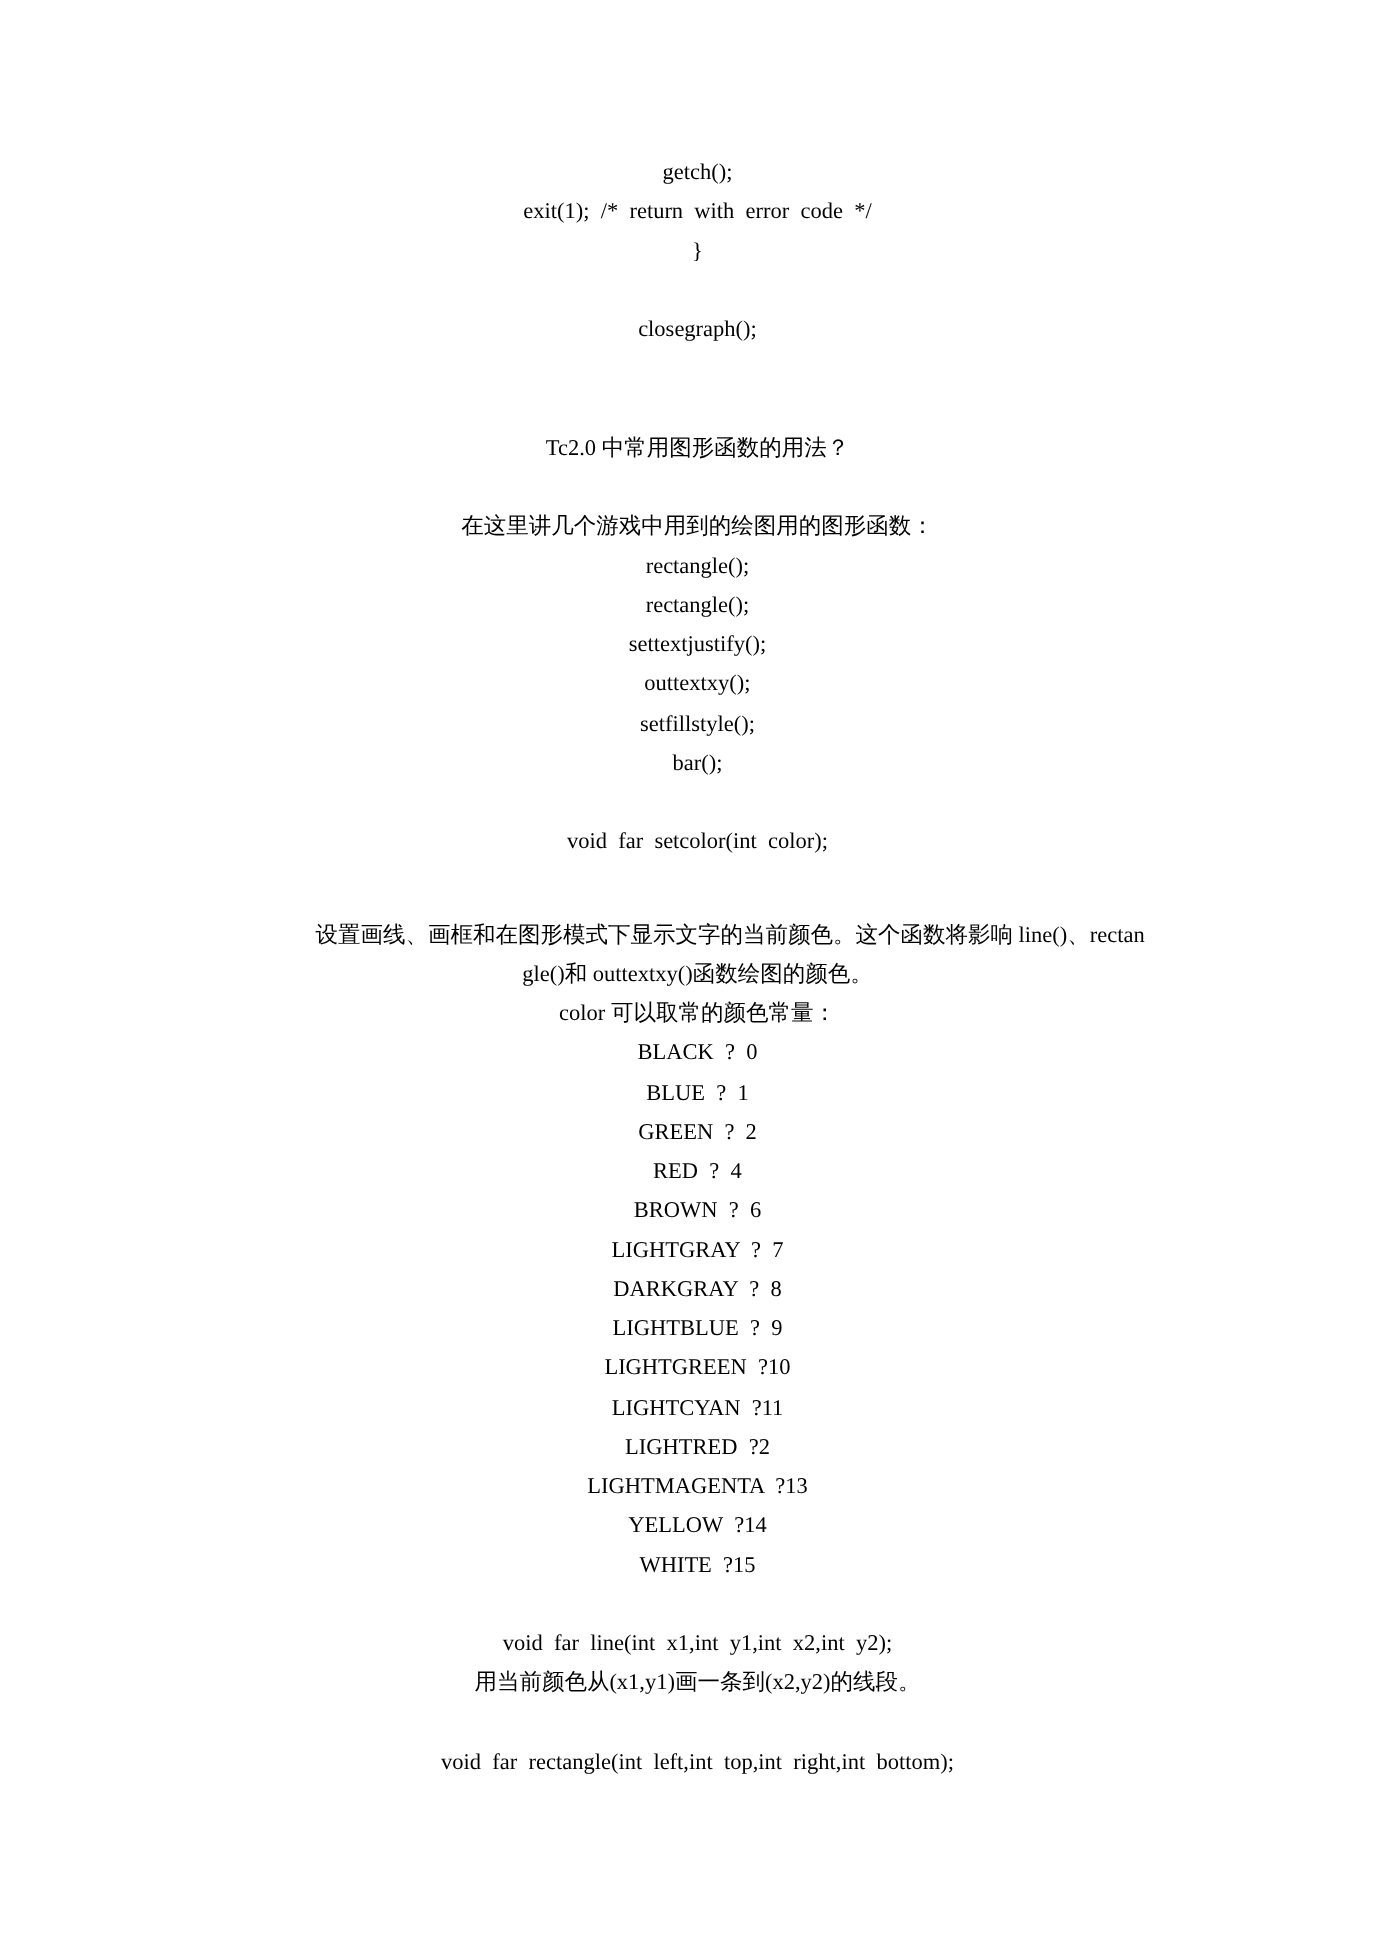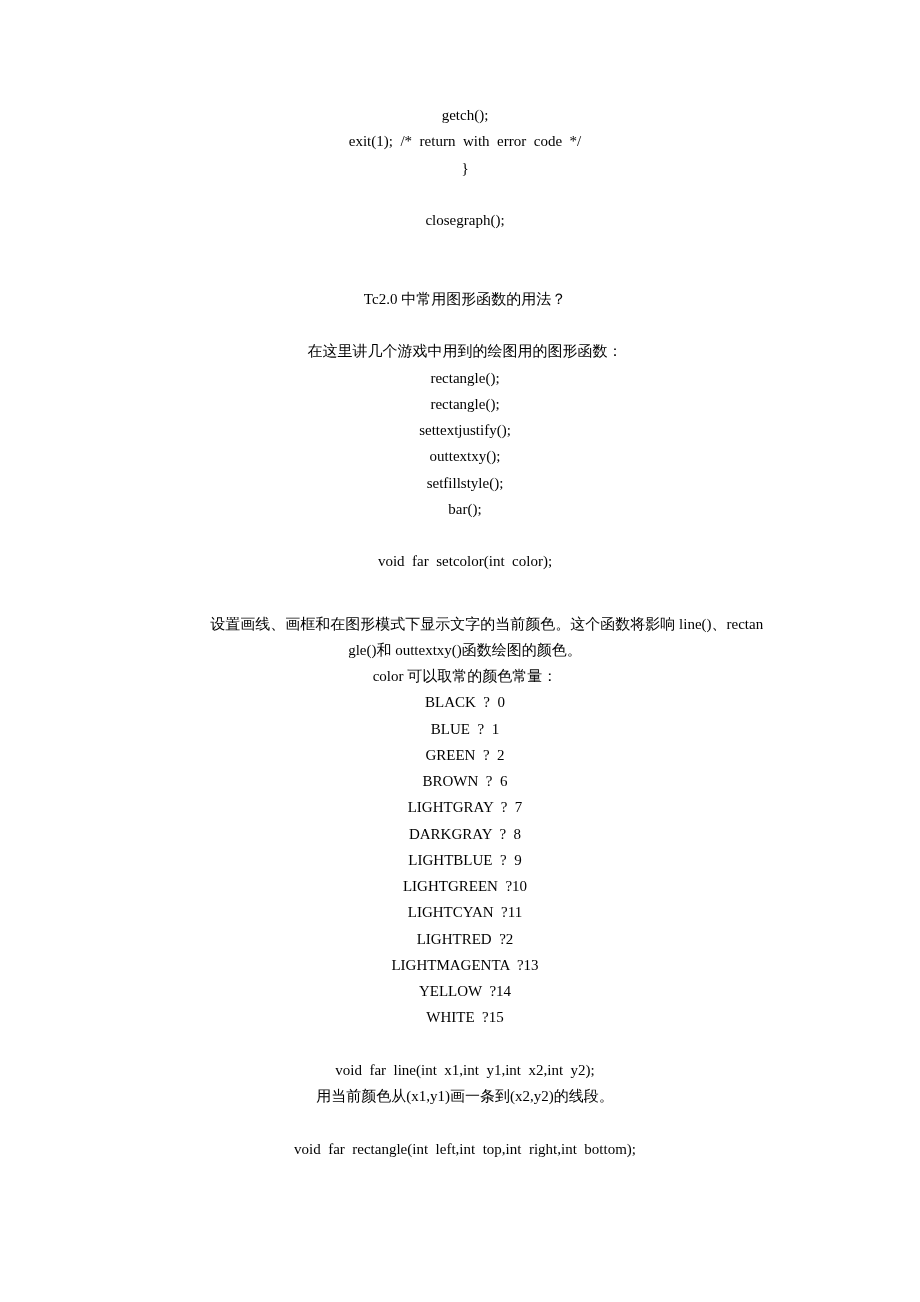--- a/index.html
+++ b/index.html
@@ -52,20 +52,21 @@
   <div class="line">setfillstyle();</div>
   <div class="line">bar();</div>
   <div class="blank"></div>
   <div class="line">void  far  setcolor(int  color);</div>
   <div class="line indent">设置画线、画框和在图形模式下显示文字的当前颜色。这个函数将影响 line()、rectan</div>
   <div class="line">gle()和 outtextxy()函数绘图的颜色。</div>
   <div class="line">color 可以取常的颜色常量：</div>
   <div class="line">BLACK  ?  0</div>
   <div class="line">BLUE  ?  1</div>
   <div class="line">GREEN  ?  2</div>
+  <div class="line">RED  ?  4</div>
   <div class="line">BROWN  ?  6</div>
   <div class="line">LIGHTGRAY  ?  7</div>
   <div class="line">DARKGRAY  ?  8</div>
   <div class="line">LIGHTBLUE  ?  9</div>
   <div class="line">LIGHTGREEN  ?10</div>
   <div class="line">LIGHTCYAN  ?11</div>
   <div class="line">LIGHTRED  ?2</div>
   <div class="line">LIGHTMAGENTA  ?13</div>
   <div class="line">YELLOW  ?14</div>
   <div class="line">WHITE  ?15</div>

